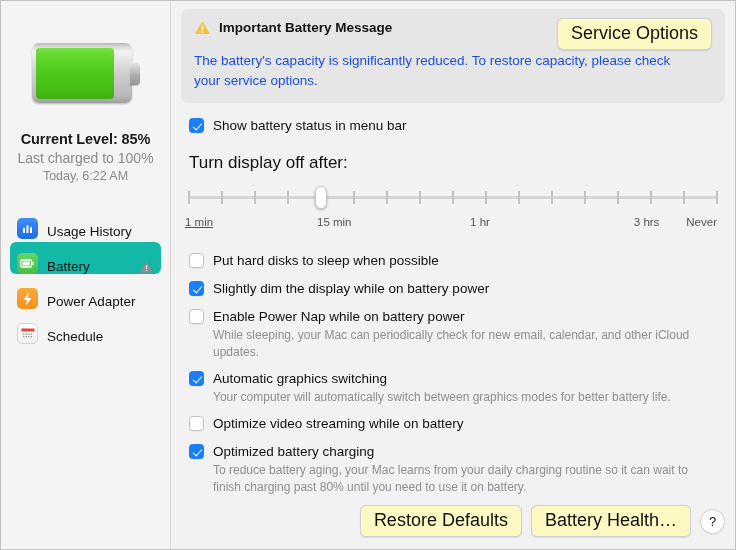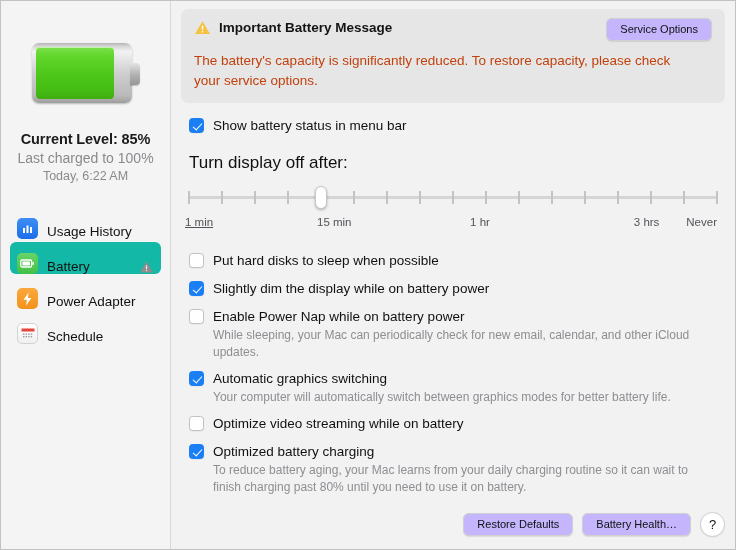--- a/index.html
+++ b/index.html
@@ -145,39 +145,39 @@
     align-items: flex-start;
     height: 22px;
   }
   .banner-title {
     font-size: 13.5px;
     font-weight: bold;
     color: #141414;
     margin-left: 8px;
   }
   .btn {
-    background: #c4b5fd;
+    background: #fef9c3;
     border: 1px solid #d0d0d0;
     border-radius: 6px;
     font-family: "Liberation Sans", sans-serif;
-    font-size: 11px;
+    font-size: 18px;
     color: #111;
     padding: 4px 13px 5px 13px;
     box-shadow: 0 0.5px 1px rgba(0,0,0,0.10);
     cursor: default;
     white-space: nowrap;
   }
   .service-btn {
     position: absolute;
     right: 13px;
     top: 9px;
   }
   .banner-body {
     font-size: 13.5px;
-    color: #c2410c;
+    color: #1d4ed8;
     line-height: 1.45;
     margin-top: 9px;
     padding-right: 16px;
   }
 
   .row-check {
     display: flex;
     align-items: flex-start;
     margin-top: 0;
   }

